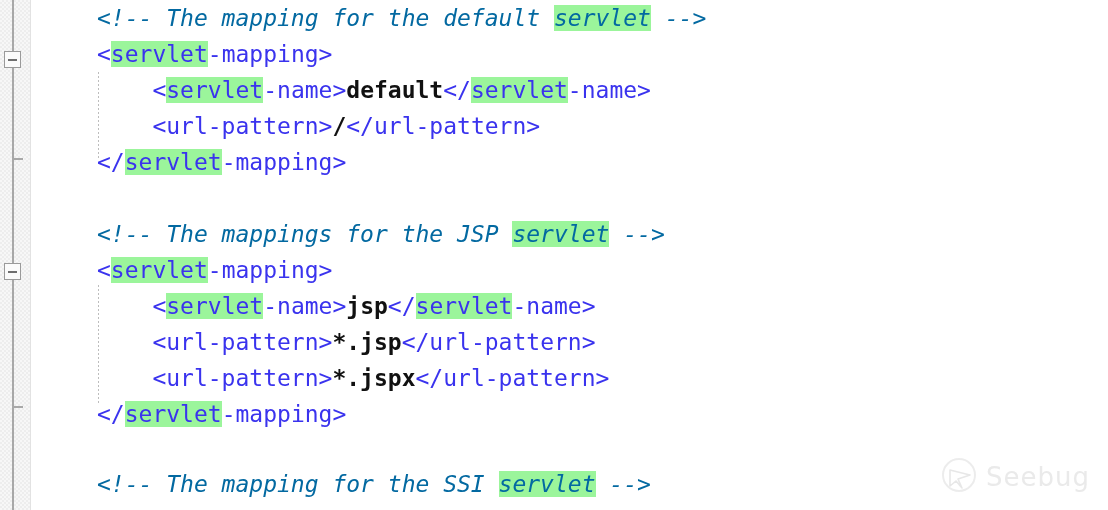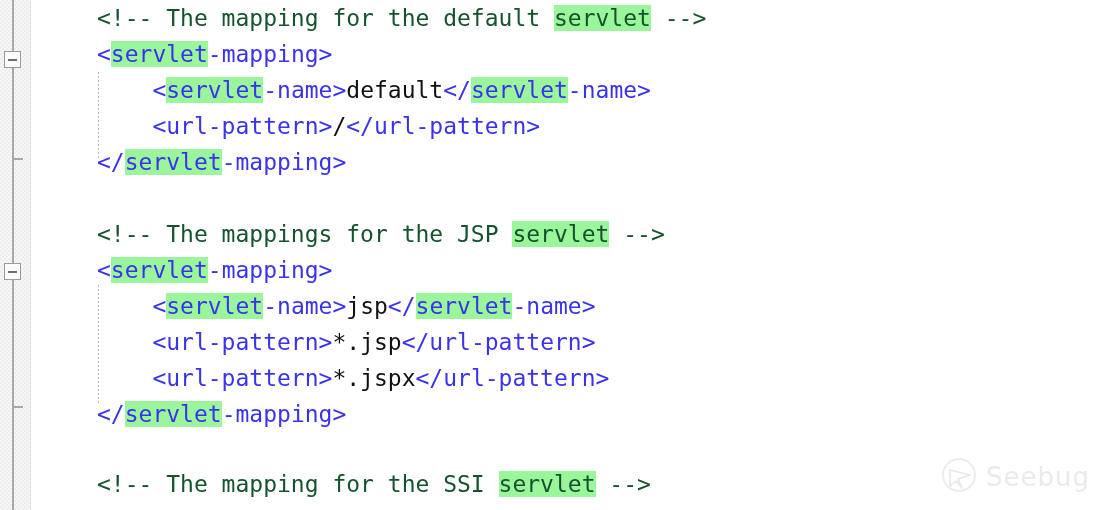--- a/index.html
+++ b/index.html
@@ -84,23 +84,23 @@
     font-size: 23px;
     letter-spacing: 0px;
     font-family: "DejaVu Sans Mono", monospace;
   }
   .ln-text {
     position: absolute;
     left: 66px;
     top: 0;
     white-space: pre;
   }
-  .tok-comment { color: #14532d; }
+  .tok-comment { color: #0369a1; font-style: italic; }
   .tok-tag     { color: #3a33ee; }
-  .tok-value   { color: #111111; font-weight: normal; }
+  .tok-value   { color: #111111; font-weight: bold; }
   .hl          { background: #9bf59b; }
 
   
   .indent-guide {
     position: absolute;
     width: 1px;
     background-image: linear-gradient(to bottom, #bdbdbd 0 2px, transparent 2px 4px);
     background-size: 1px 4px;
   }
 

